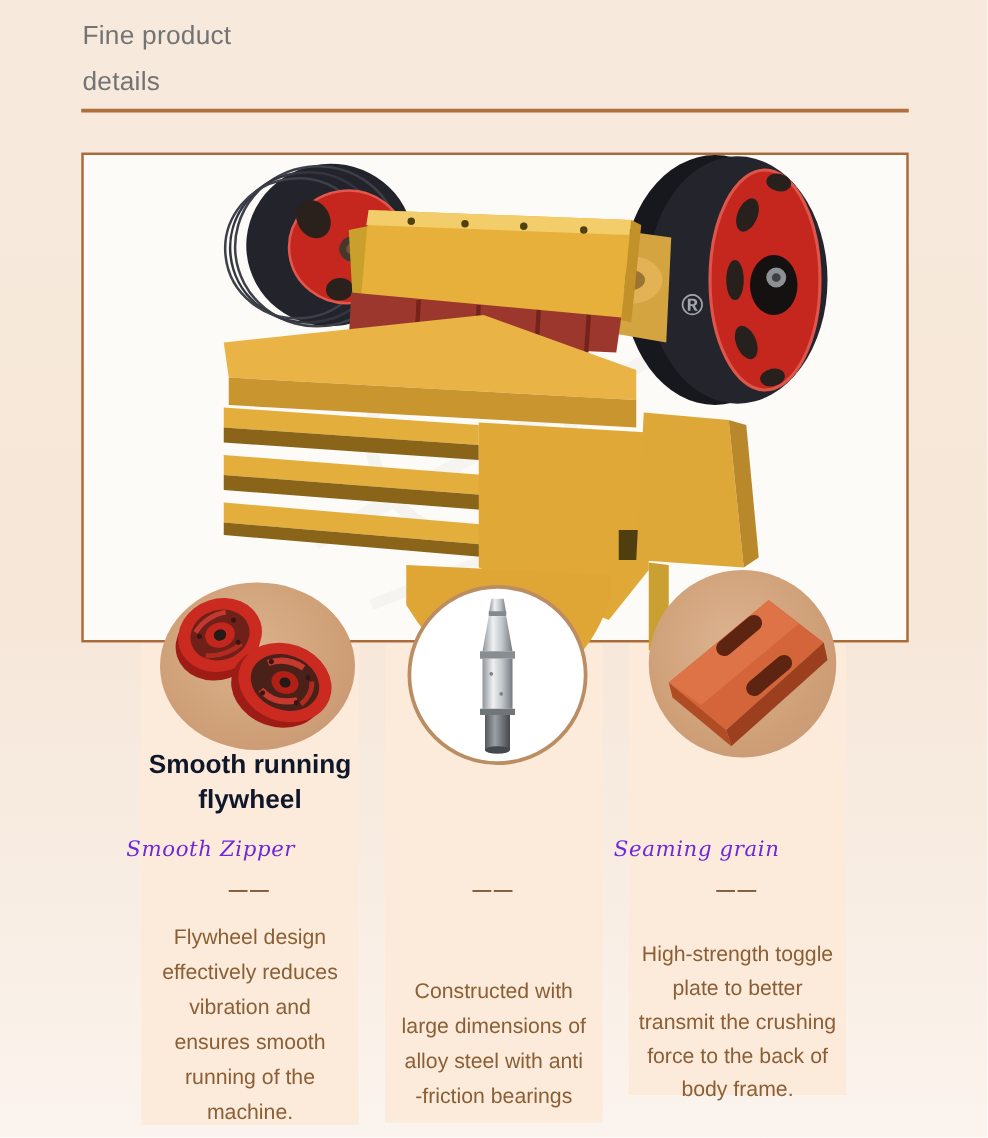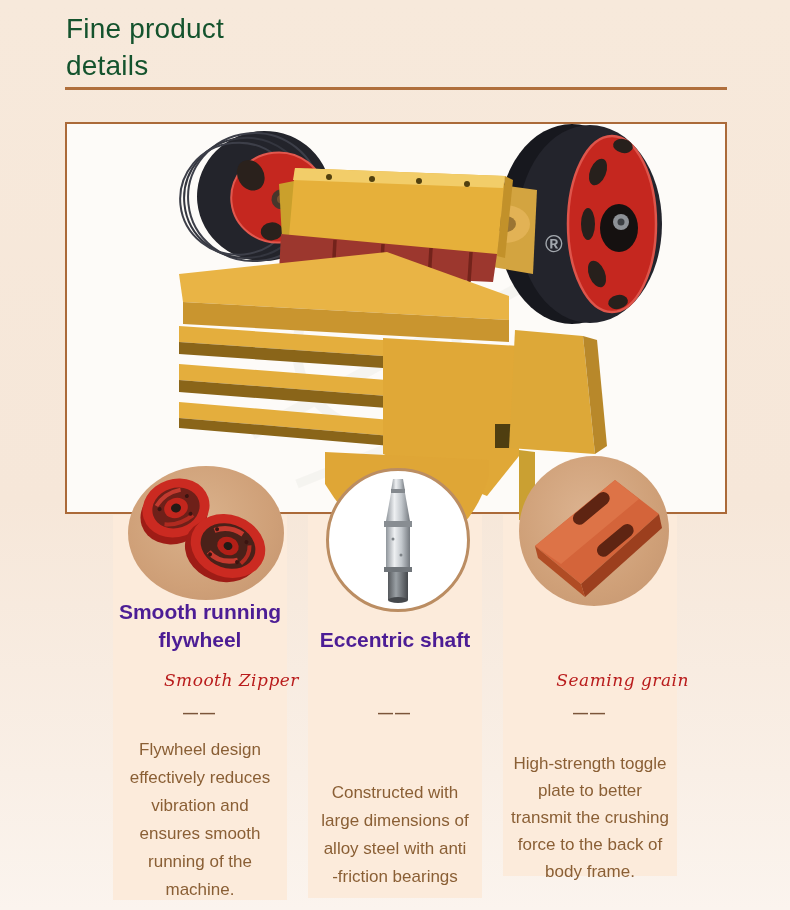--- a/index.html
+++ b/index.html
@@ -3,21 +3,21 @@
 <meta charset="utf-8">
 <style>
   html,body{margin:0;padding:0;}
   body{
     width:790px;height:910px;position:relative;overflow:hidden;
     background:linear-gradient(180deg,#f7e9db 0%,#f6e7d9 55%,#f9efe6 85%,#fbf4ee 100%);
     font-family:"Liberation Sans",sans-serif;
   }
   .page-title{
     position:absolute;left:66px;top:10px;
-    font-size:28px;line-height:37px;color:#14532d;
+    font-size:21px;line-height:37px;color:#737373;
     white-space:pre-line;letter-spacing:.2px;
   }
   .title-rule{
     position:absolute;left:65px;top:87px;width:662px;height:3px;
     background:#b06f3c;
   }
   .hero-box{
     position:absolute;left:65px;top:122px;width:658px;height:388px;
     background:#fdfbf8;border:2px solid #ab6a39;z-index:3;
   }
@@ -25,26 +25,26 @@
   .panel{
     position:absolute;top:515px;width:174px;background:#fcebdb;z-index:1;
   }
   .panel-left{left:113px;height:385px;}
   .panel-center{left:308px;height:383px;}
   .panel-right{left:503px;height:361px;}
   .feature-heading{
     position:absolute;left:-12px;right:-12px;top:83px;height:56px;
     display:flex;align-items:flex-end;justify-content:center;
     text-align:center;font-weight:bold;font-size:21px;line-height:28px;
-    color:#4c1d95;white-space:pre-line;
+    color:#0f172a;white-space:pre-line;
   }
   .feature-subtitle{
     position:absolute;left:-12px;right:-12px;top:155px;
-    text-align:right;font-family:"DejaVu Serif",serif;font-style:italic;
-    font-size:17px;color:#b91c1c;letter-spacing:.5px;
+    text-align:left;font-family:"DejaVu Serif",serif;font-style:italic;
+    font-size:17px;color:#6d28d9;letter-spacing:.5px;
   }
   .feature-divider{
     position:absolute;left:0;right:0;top:189px;
     text-align:center;font-size:15px;font-weight:bold;color:#7b553a;letter-spacing:2px;
   }
   .feature-body{
     position:absolute;left:-16px;right:-16px;
     text-align:center;font-size:17px;line-height:28px;color:#8a5f35;
     white-space:pre-line;
   }
@@ -73,21 +73,20 @@
   <div class="feature-subtitle">Smooth Zipper</div>
   <div class="feature-divider">——</div>
   <div class="feature-body body-1">Flywheel design
 effectively reduces
 vibration and
 ensures smooth
 running of the
 machine.</div>
 </div>
 <div class="panel panel-center">
-  <div class="feature-heading">Eccentric shaft</div>
   <div class="feature-divider">——</div>
   <div class="feature-body body-2">Constructed with
 large dimensions of
 alloy steel with anti
 -friction bearings</div>
 </div>
 <div class="panel panel-right">
   <div class="feature-subtitle">Seaming grain</div>
   <div class="feature-divider">——</div>
   <div class="feature-body body-3">High-strength toggle

